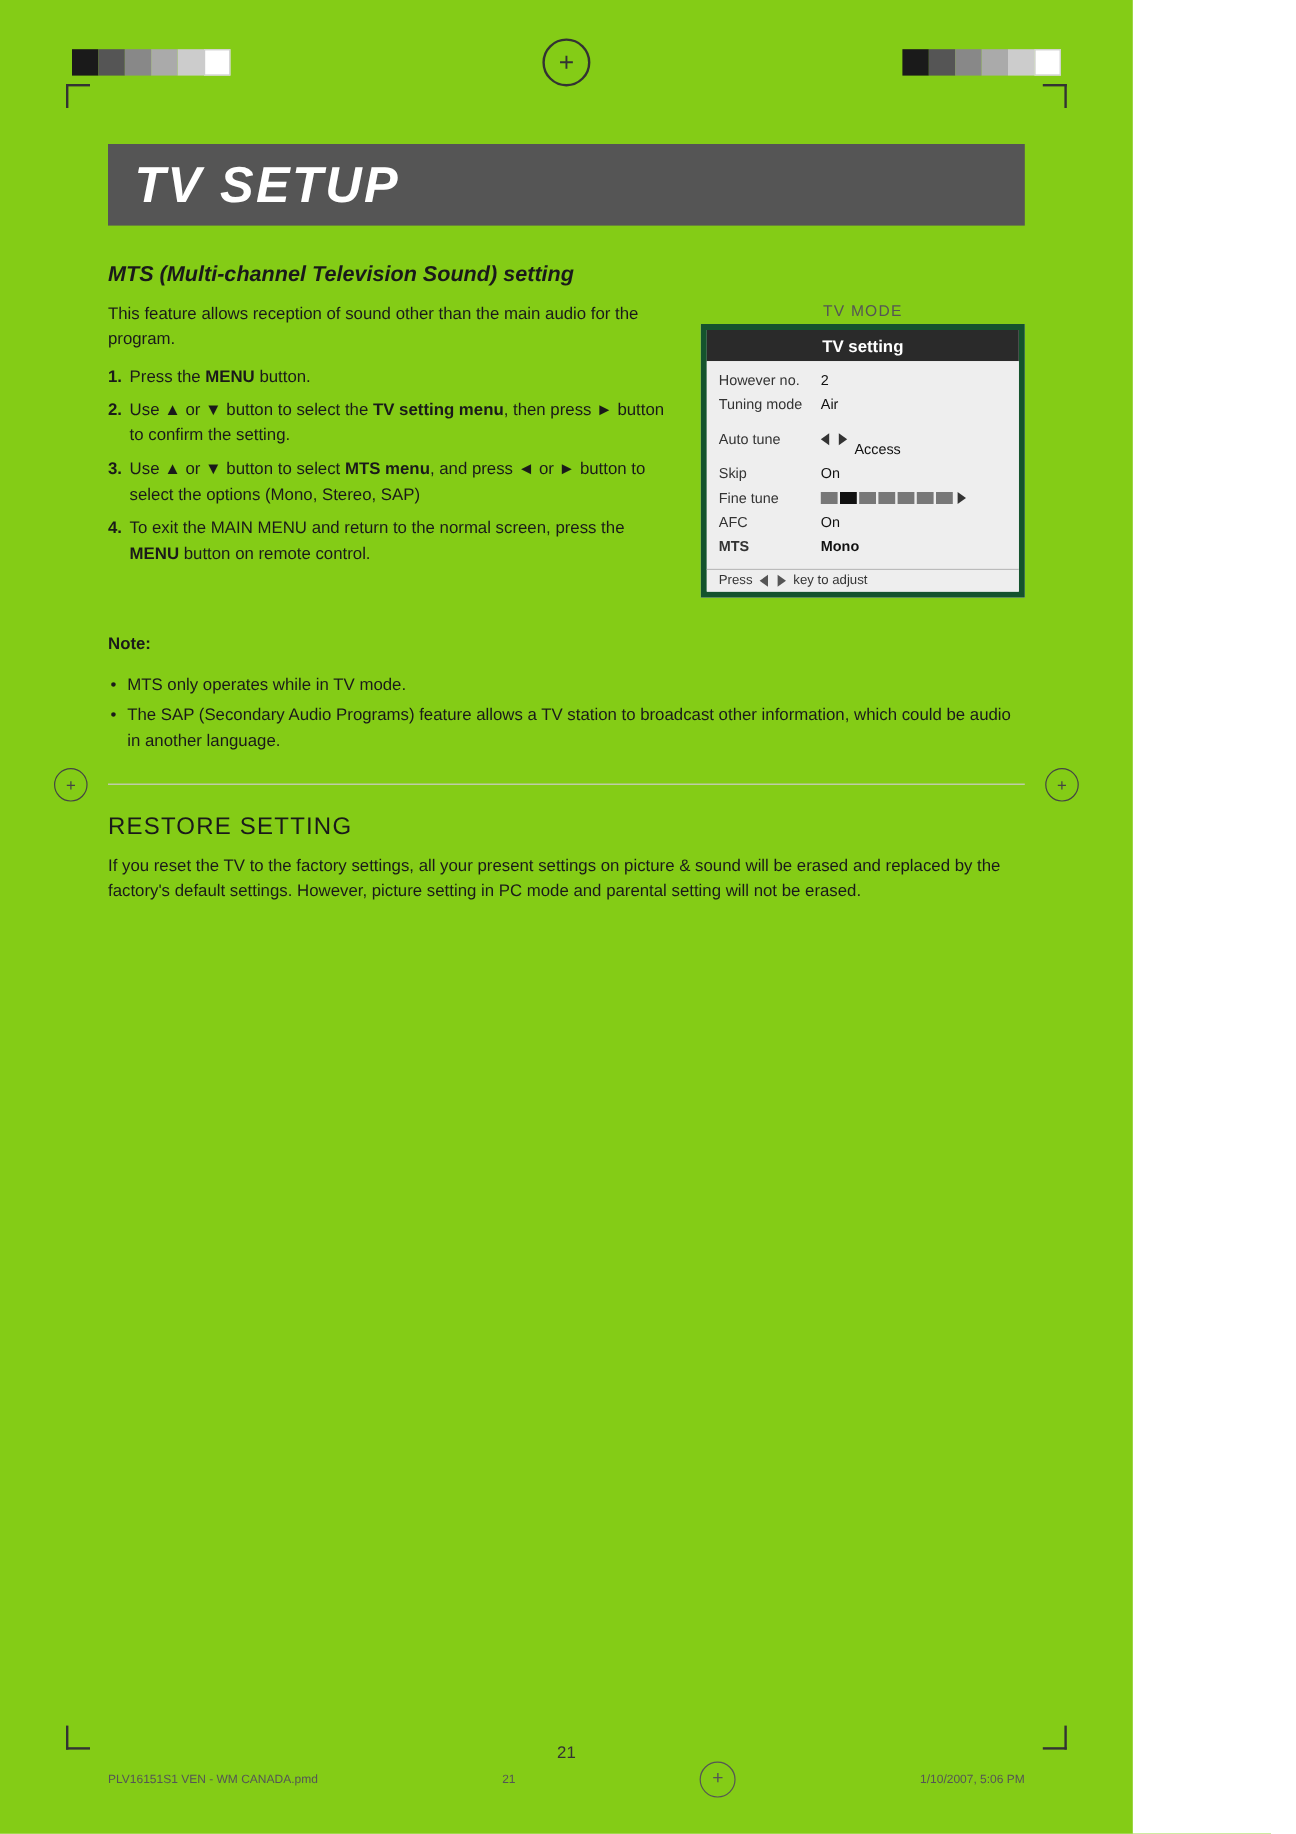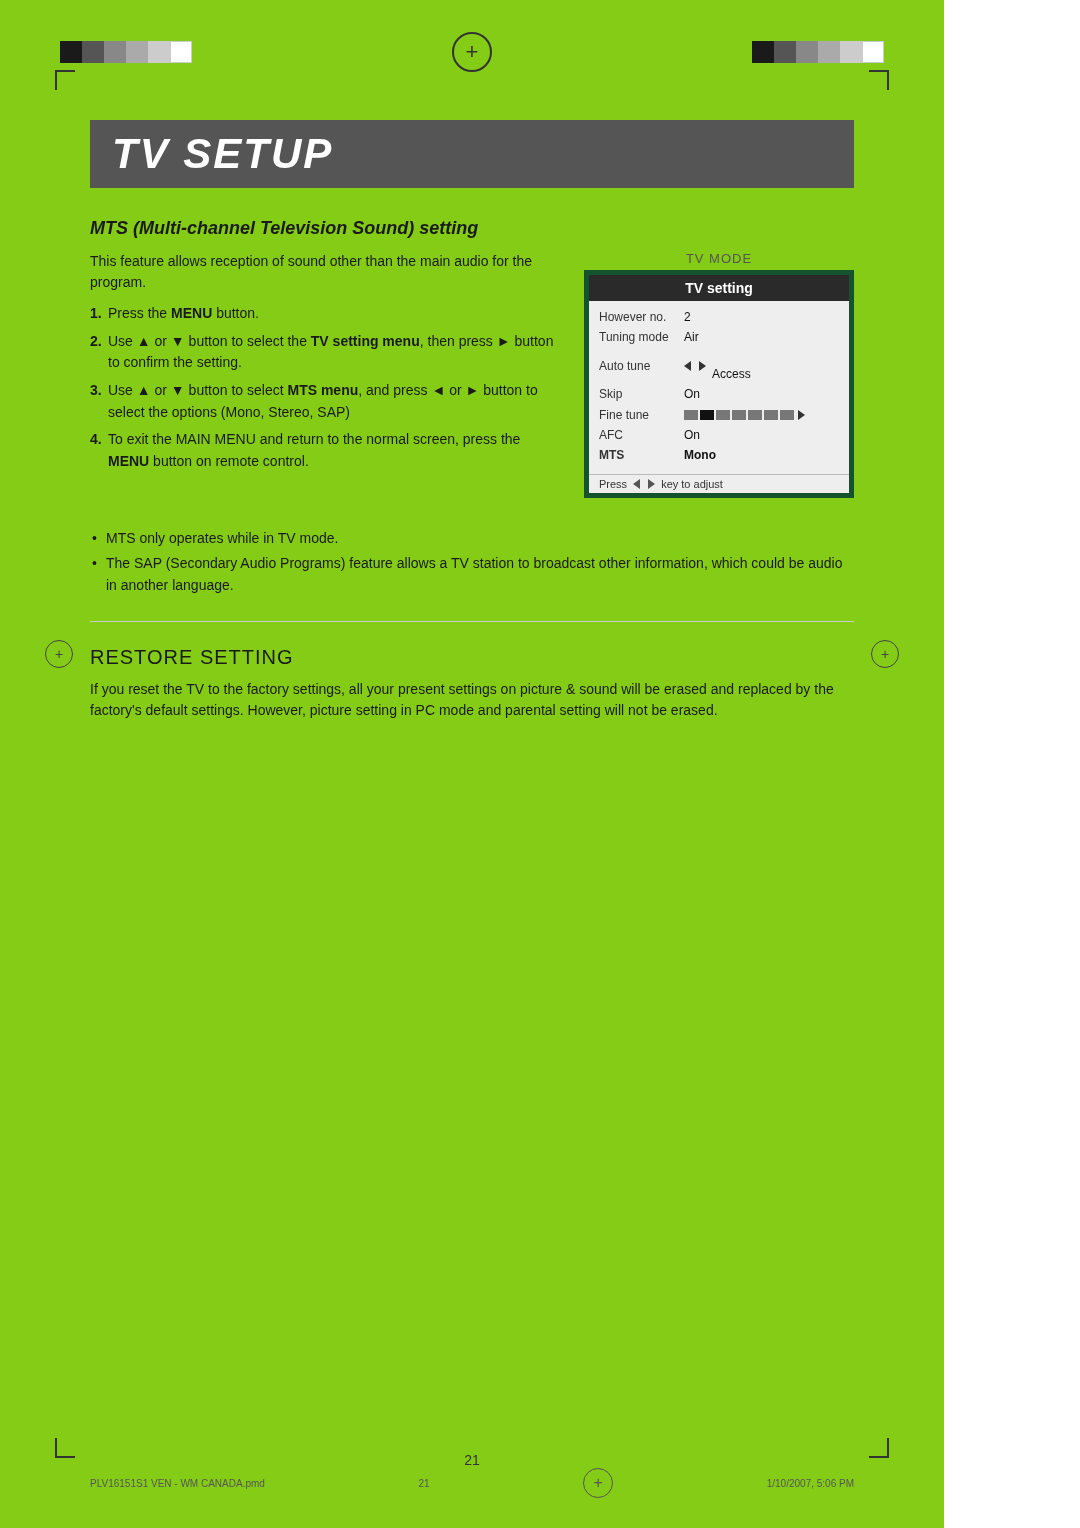--- a/index.html
+++ b/index.html
@@ -501,20 +501,21 @@
             <span class="arrow-left" style="border-right-color:#555; margin:0 2px;"></span>
             <span class="arrow-right" style="border-left-color:#555; margin:0 2px;"></span>
             <span>key to adjust</span>
           </div>
         </div>
       </div>
     </div>
 
     
     <div class="note-section">
+      <div class="note-label">Note:</div>
       <ul class="bullet-list">
         <li>MTS only operates while in TV mode.</li>
         <li>The SAP (Secondary Audio Programs) feature allows a TV station to broadcast other information, which could be audio in another language.</li>
       </ul>
     </div>
 
     <hr class="section-divider">
 
     
     <div class="restore-heading">RESTORE SETTING</div>

